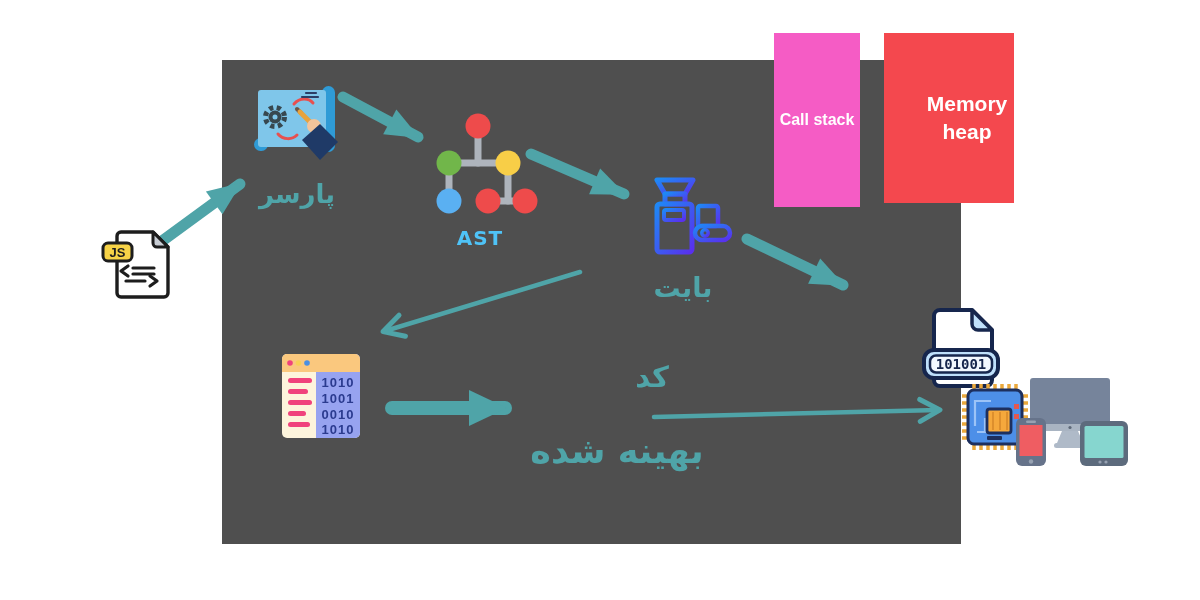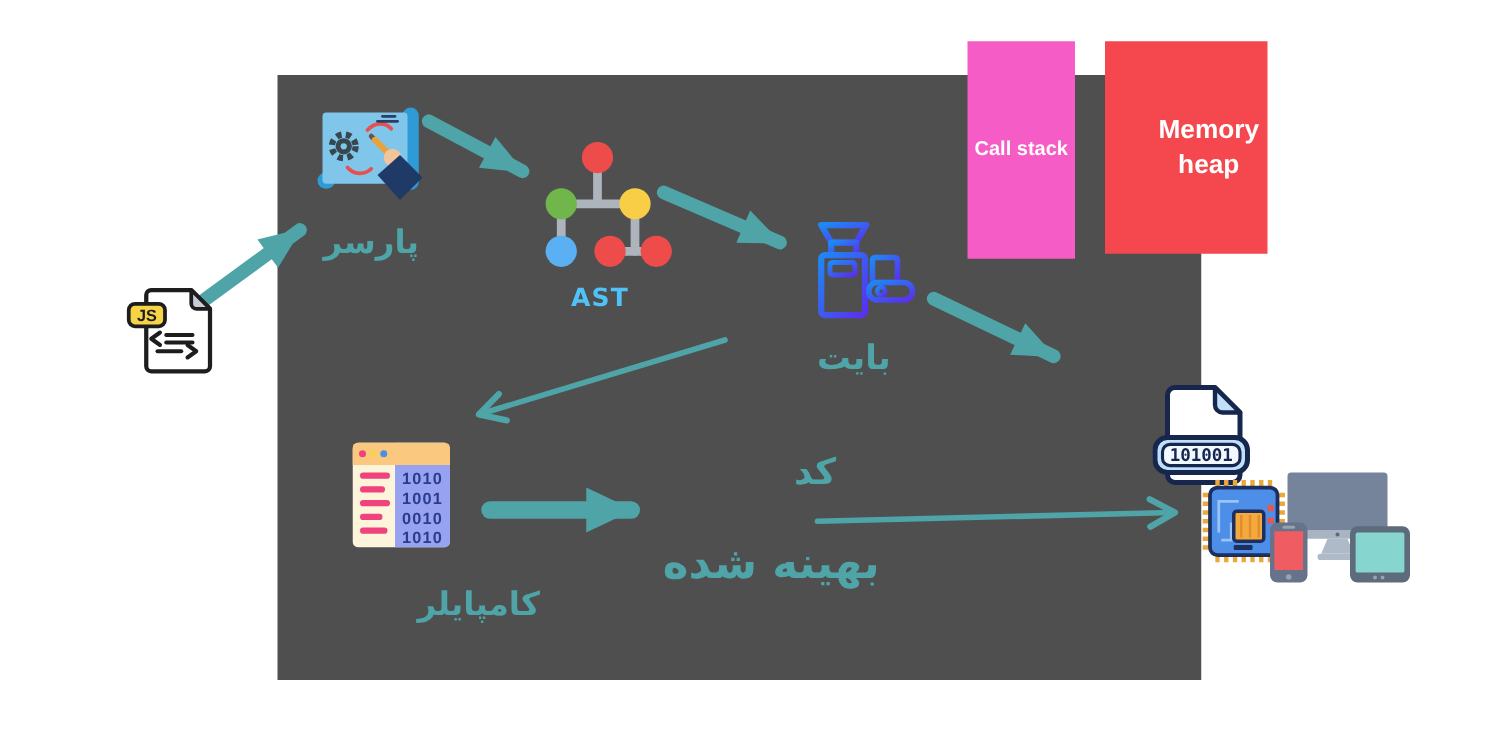--- a/index.html
+++ b/index.html
@@ -252,17 +252,16 @@
       <rect x="64" y="47" width="48" height="45" rx="6" fill="#5D6B7D"></rect>
       <rect x="68.5" y="52" width="39" height="32" rx="1.5" fill="#86D6CF"></rect>
       <circle cx="84" cy="88" r="1.6" fill="#97A2B2"></circle>
       <circle cx="90" cy="88" r="1.6" fill="#97A2B2"></circle>
     </g>
   </svg>
 
   <div class="lbl lbl-parser" dir="rtl">پارسر</div>
   <div class="lbl lbl-ast">AST</div>
   <div class="lbl lbl-interp" dir="rtl">بایت</div>
-  <div class="lbl lbl-compiler" dir="rtl">کامپایلر</div>
   <div class="lbl lbl-opt1" dir="rtl">کد</div>
   <div class="lbl lbl-opt2" dir="rtl">بهینه شده</div>
 
 </div>
 
 </body></html>

